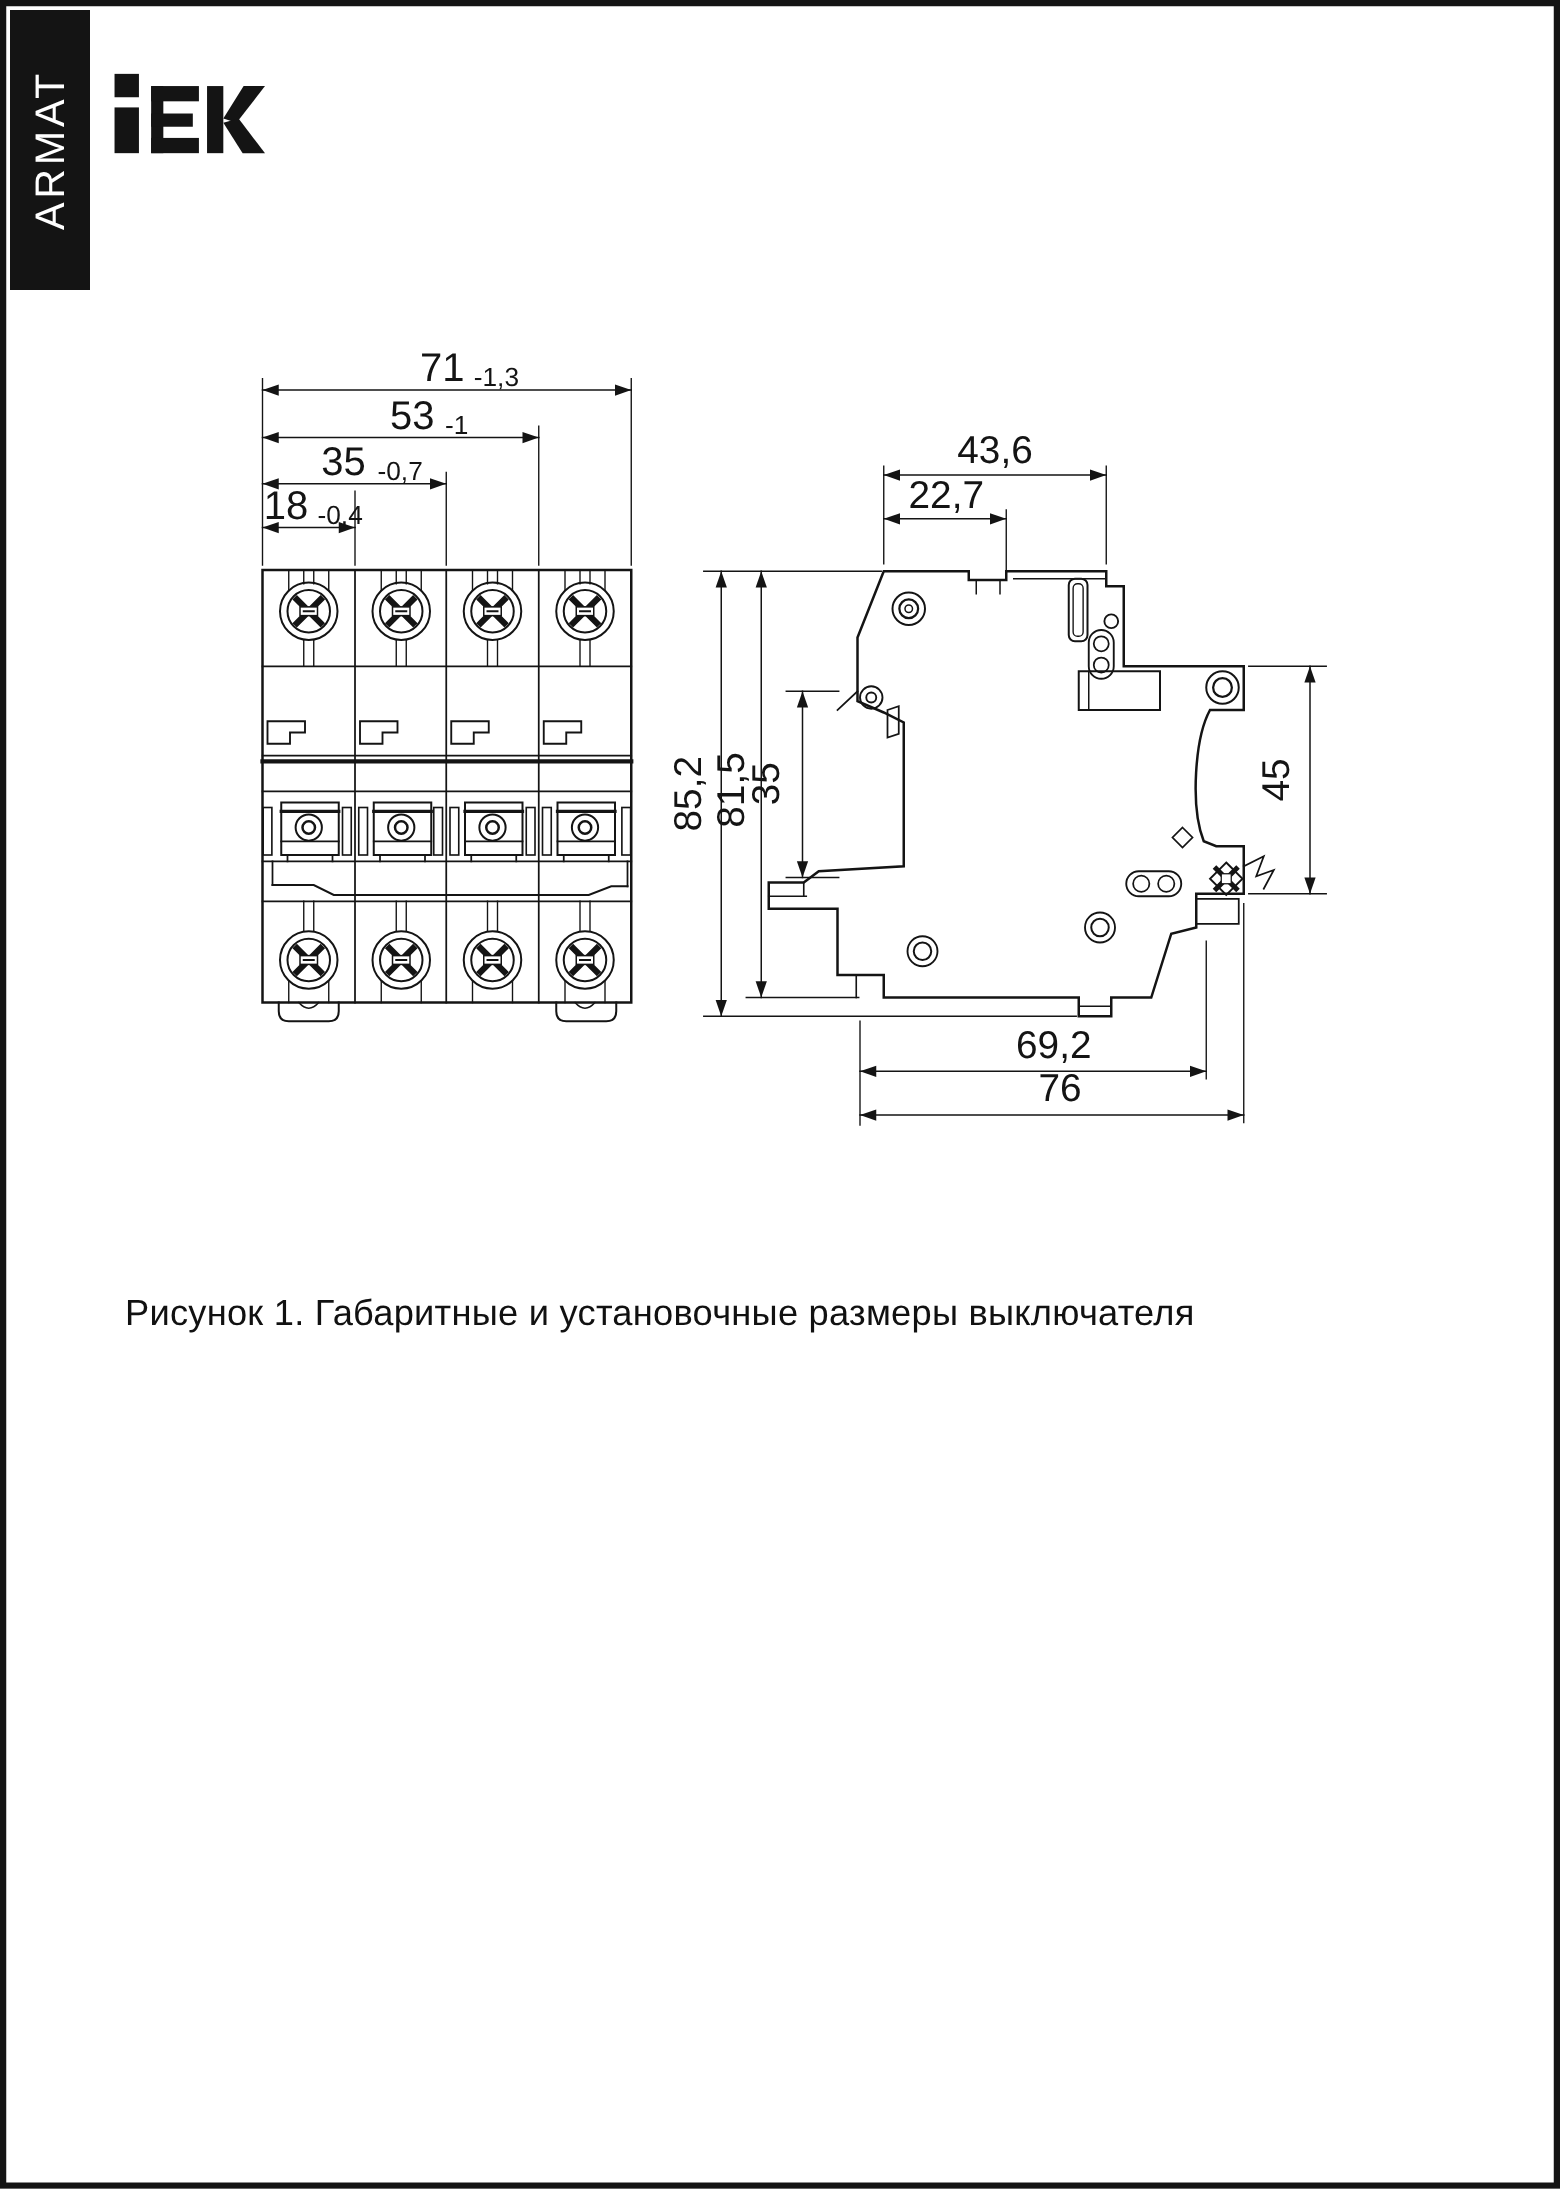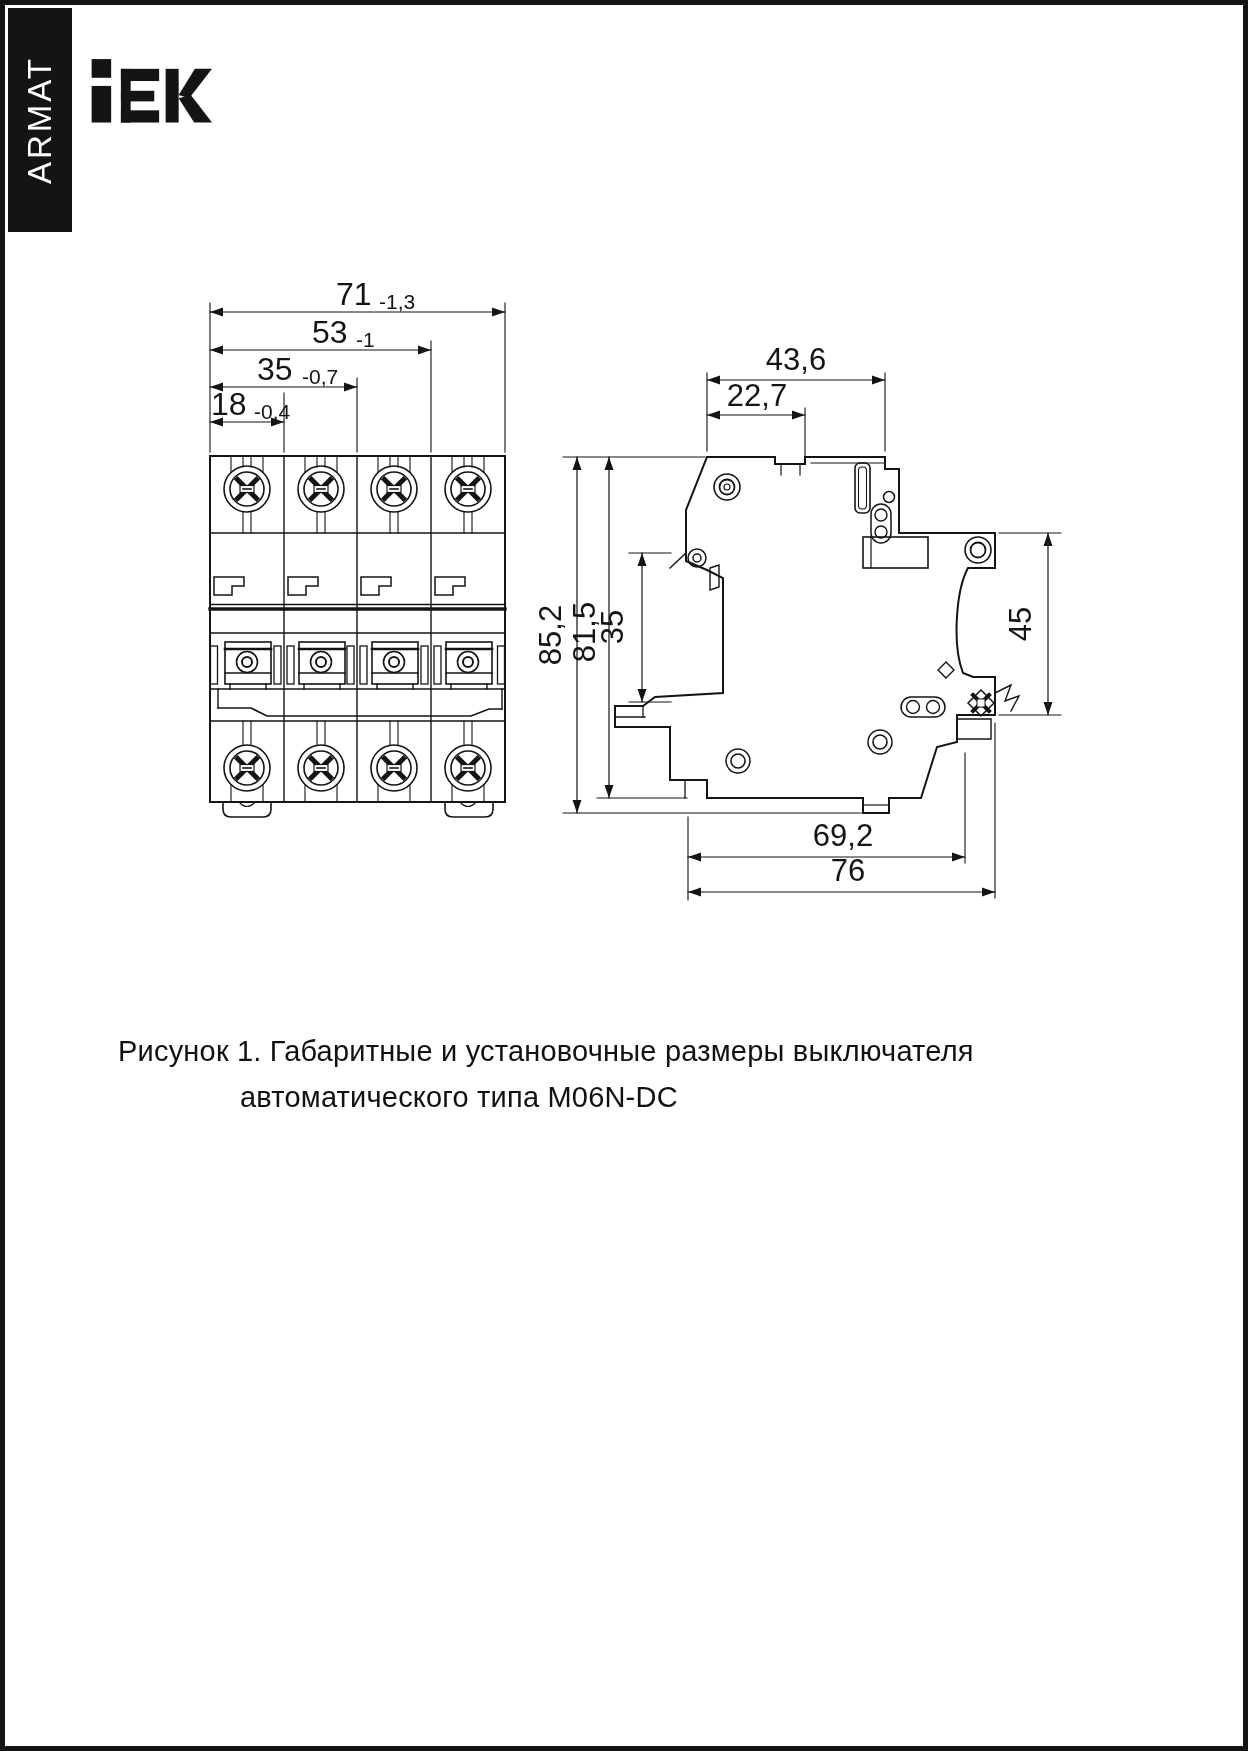--- a/index.html
+++ b/index.html
@@ -5,21 +5,21 @@
   html,body{margin:0;padding:0;background:#888;}
   .page{position:relative;width:1248px;height:1751px;background:#ffffff;
         border:5px solid #141414;box-sizing:border-box;overflow:hidden;
         font-family:"Liberation Sans",sans-serif;}
   .armat{position:absolute;left:3px;top:3px;width:64px;height:224px;background:#141414;
          display:flex;align-items:center;justify-content:center;}
   .armat span{transform:rotate(-90deg);color:#fff;font-size:33px;letter-spacing:3px;
               font-weight:500;white-space:nowrap;}
   .ieklogo{position:absolute;left:85px;top:49px;}
   .drawing{position:absolute;left:0;top:0;}
-  .caption{position:absolute;left:113px;top:1023px;font-size:29px;color:#111;
+  .caption{position:absolute;left:95px;top:1023px;font-size:29px;color:#111;
            line-height:46px;letter-spacing:0.2px;}
   .cap2{margin-left:122px;}
   svg text{font-family:"Liberation Sans",sans-serif;fill:#141414;}
 </style>
 </head>
 <body>
 
 <div class="page">
 
   <div class="armat">
@@ -231,16 +231,15 @@
       <text x="590" y="627" font-size="31" text-anchor="middle" transform="rotate(-90 590 627)">81,5</text>
       <text x="618" y="622" font-size="31" text-anchor="middle" transform="rotate(-90 618 622)">35</text>
       <text x="1026" y="619" font-size="31" text-anchor="middle" transform="rotate(-90 1026 619)">45</text>
       <text x="838" y="841" font-size="31" text-anchor="middle">69,2</text>
       <text x="843" y="876" font-size="31" text-anchor="middle">76</text>
     </g>
   </svg>
 
   <div class="caption">
     <div>Рисунок 1. Габаритные и установочные размеры выключателя</div>
-    <div class="cap2">автоматического типа M06N-DC</div>
   </div>
 
 </div>
 
 </body></html>

